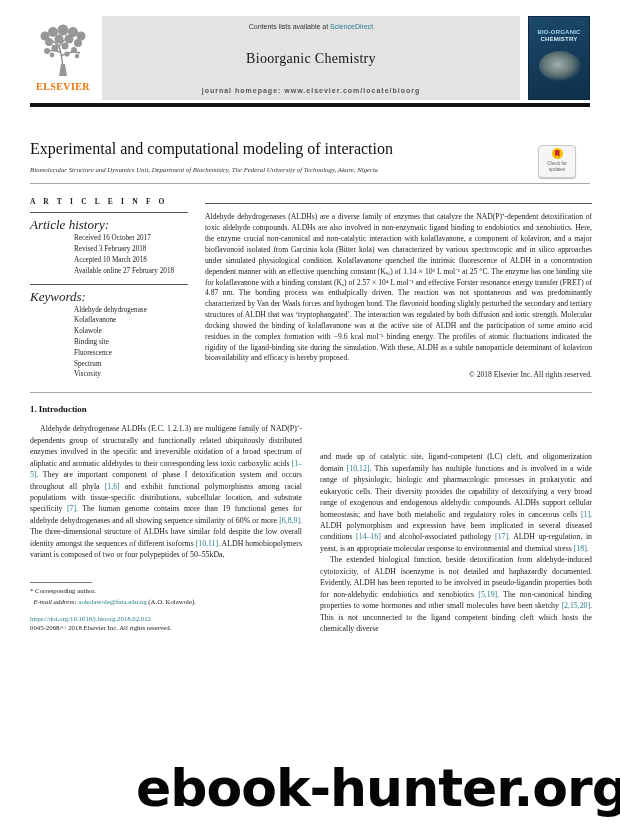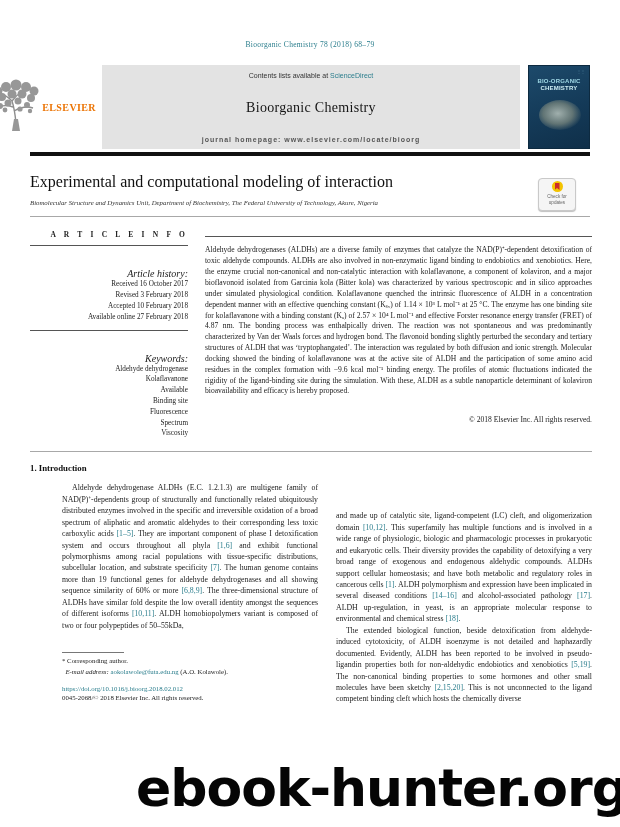--- a/index.html
+++ b/index.html
@@ -24,22 +24,22 @@
   
   .header-row {
     margin: 16px 30px 0 30px;
     display: flex;
     align-items: stretch;
     height: 84px;
   }
   .logo-block {
     width: 66px;
     background: #ffffff;
-    display: flex; flex-direction: row;
-    align-items: center; justify-content: flex-end;
+    display: flex; flex-direction: column;
+    align-items: center; justify-content: center;
     padding-bottom: 1px;
   }
   .logo-block svg { display: block; }
   .elsevier-label {
     font-family: "Liberation Serif", serif;
     font-size: 10px; font-weight: bold;
     color: #ec7404; letter-spacing: 0.4px;
     margin-top: 1px;
   }
   .gray-box {
@@ -83,21 +83,21 @@
     width: 42px; height: 30px; border-radius: 50%;
     background: radial-gradient(ellipse at 45% 45%, #b9c4bc 0%, #6f7f7a 45%, rgba(20,58,88,0) 75%);
     opacity: 0.85;
   }
   .cover-dots { position: absolute; right: 4px; top: 3px; font-size: 4px; color: #6fa8bd; }
   .thick-rule {
     margin: 3px 30px 0 30px;
     height: 4px; background: #111;
   }
   
-  .title-wrap { position: relative; margin: 16px 30px 0 30px; }
+  .title-wrap { position: relative; margin: 32px 30px 0 30px; }
   .article-title {
     font-size: 16px; line-height: 1.28;
     color: #101010; font-weight: normal;
     width: 480px;
   }
   .check-badge {
     position: absolute; right: 14px; top: 6px;
     width: 38px; height: 33px;
     background: #f5f5f5;
     border: 1px solid #c9c9c9;
@@ -129,49 +129,49 @@
   .affiliation {
     margin: 7px 30px 0 30px;
     font-size: 6.8px; font-style: italic; color: #333;
   }
   .thin-rule { margin: 10px 30px 0 30px; height: 1px; background: #a8a8a8; }
   
   .info-abstract {
     margin: 13px 28px 0 30px;
     display: flex;
   }
-  .info-col { width: 158px; flex-shrink: 0; text-align: right; }
+  .info-col { width: 158px; flex-shrink: 0; }
   .abs-col { flex: 1; margin-left: 17px; }
   .sec-heading {
     font-size: 7.5px; letter-spacing: 3.2px; color: #222;
     font-weight: bold;
   }
   .col-rule { height: 1px; background: #555; margin-top: 6px; }
-  .info-label { font-size: 10px; font-style: italic; margin-top: 22px; color: #222; }
+  .info-label { font-size: 13px; font-style: italic; margin-top: 4px; color: #222; }
   .info-item { font-size: 7.2px; line-height: 1.5; color: #222; padding-left: 44px; }
   .info-gap-rule { height: 1px; background: #555; margin-top: 7px; }
   .abstract-text {
     margin-top: 8px;
     font-size: 7.6px; line-height: 1.43;
     text-align: justify; color: #1a1a1a;
   }
   .abstract-copy {
-    font-size: 7.6px; text-align: right; margin-top: 18px; color: #1a1a1a;
+    font-size: 7.6px; text-align: right; margin-top: 6px; color: #1a1a1a;
   }
   .full-rule { margin: 12px 28px 0 30px; height: 1px; background: #a8a8a8; }
   
   .intro-heading {
     margin: 11px 30px 0 30px;
     font-size: 8.8px; font-weight: bold; color: #111;
   }
   .columns {
     margin: 9px 28px 0 30px;
     display: flex;
   }
-  .col { width: 272px; margin-left: 32px; }
+  .col { width: 272px; }
   .col.right { margin-left: 18px; margin-top: 28px; }
   .body-p {
     font-size: 7.8px; line-height: 1.47;
     text-align: justify; color: #1a1a1a;
   }
   .indent { text-indent: 10px; }
   .cite { color: #2a7d8c; }
   a.link, .teal { color: #2a7d8c; text-decoration: none; }
   
   .footnote { margin-top: 21px; }
@@ -190,21 +190,20 @@
     color: #050505;
     white-space: nowrap;
     z-index: 10;
   }
 </style>
 </head>
 <body>
 
 <div class="page">
 
-  <div class="citation">Bioorganic Chemistry 78 (2018) 68–79</div>
 
   <div class="header-row">
     <div class="logo-block">
       <span>
         <svg width="52" height="56" viewBox="0 0 52 56">
           <g fill="none" stroke="#8d8d8d" stroke-width="1.4">
             <path d="M26 44 C25 34 24 28 22 22"></path>
             <path d="M22 22 C16 16 12 14 6 14"></path>
             <path d="M22 22 C28 14 34 10 44 10"></path>
             <path d="M23 28 C17 26 13 26 9 28"></path>
@@ -271,27 +270,27 @@
 
   <div class="thin-rule"></div>
 
   <div class="info-abstract">
     <div class="info-col">
       <div class="sec-heading">A R T I C L E   I N F O</div>
       <div class="col-rule"></div>
       <div class="info-label">Article history:</div>
       <div class="info-item">Received 16 October 2017</div>
       <div class="info-item">Revised 3 February 2018</div>
-      <div class="info-item">Accepted 10 February 2018</div>
+      <div class="info-item">Accepted 10 March 2018</div>
       <div class="info-item">Available online 27 February 2018</div>
       <div class="info-gap-rule"></div>
       <div class="info-label">Keywords:</div>
       <div class="info-item">Aldehyde dehydrogenase</div>
       <div class="info-item">Kolaflavanone</div>
-      <div class="info-item">Available</div>
+      <div class="info-item">Kolawole</div>
       <div class="info-item">Binding site</div>
       <div class="info-item">Fluorescence</div>
       <div class="info-item">Spectrum</div>
       <div class="info-item">Viscosity</div>
     </div>
     <div class="abs-col">
       <div class="col-rule"></div>
       <div class="abstract-text">Aldehyde dehydrogenases (ALDHs) are a diverse family of enzymes that catalyze the NAD(P)⁺-dependent detoxification of toxic aldehyde compounds. ALDHs are also involved in non-enzymatic ligand binding to endobiotics and xenobiotics. Here, the enzyme crucial non-canonical and non-catalytic interaction with kolaflavanone, a component of kolaviron, and a major bioflavonoid isolated from Garcinia kola (Bitter kola) was characterized by various spectroscopic and in silico approaches under simulated physiological condition. Kolaflavanone quenched the intrinsic fluorescence of ALDH in a concentration dependent manner with an effective quenching constant (Kₛᵥ) of 1.14 × 10³ L mol⁻¹ at 25 °C. The enzyme has one binding site for kolaflavanone with a binding constant (Kₐ) of 2.57 × 10⁴ L mol⁻¹ and effective Forster resonance energy transfer (FRET) of 4.87 nm. The bonding process was enthalpically driven. The reaction was not spontaneous and was predominantly characterized by Van der Waals forces and hydrogen bond. The flavonoid bonding slightly perturbed the secondary and tertiary structures of ALDH that was ‘tryptophangated’. The interaction was regulated by both diffusion and ionic strength. Molecular docking showed the binding of kolaflavanone was at the active site of ALDH and the participation of some amino acid residues in the complex formation with −9.6 kcal mol⁻¹ binding energy. The profiles of atomic fluctuations indicated the rigidity of the ligand-binding site during the simulation. With these, ALDH as a subtle nanoparticle determinant of kolaviron bioavailability and efficacy is hereby proposed.</div>
       <div class="abstract-copy">© 2018 Elsevier Inc. All rights reserved.</div>
     </div>

